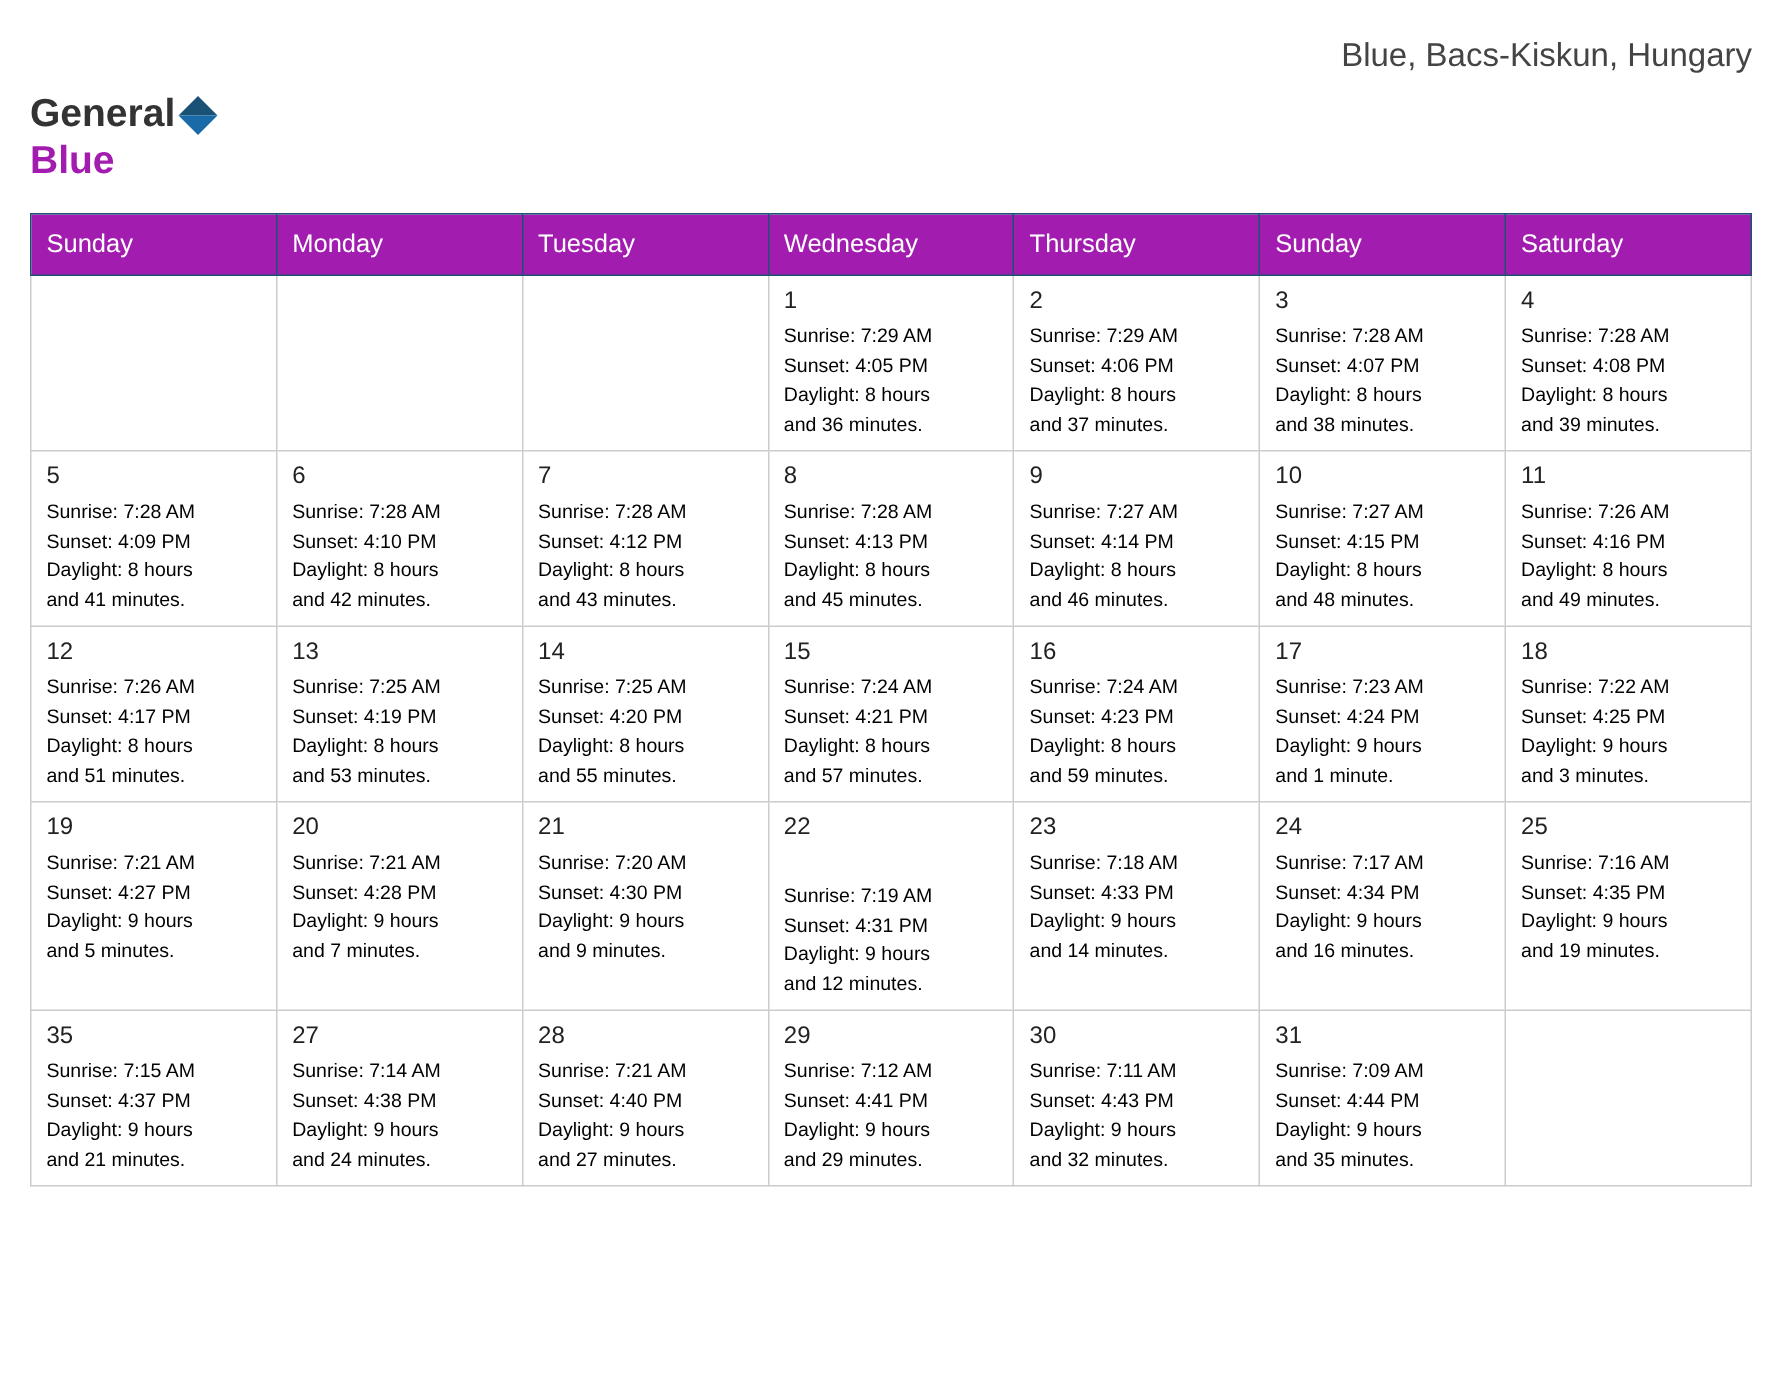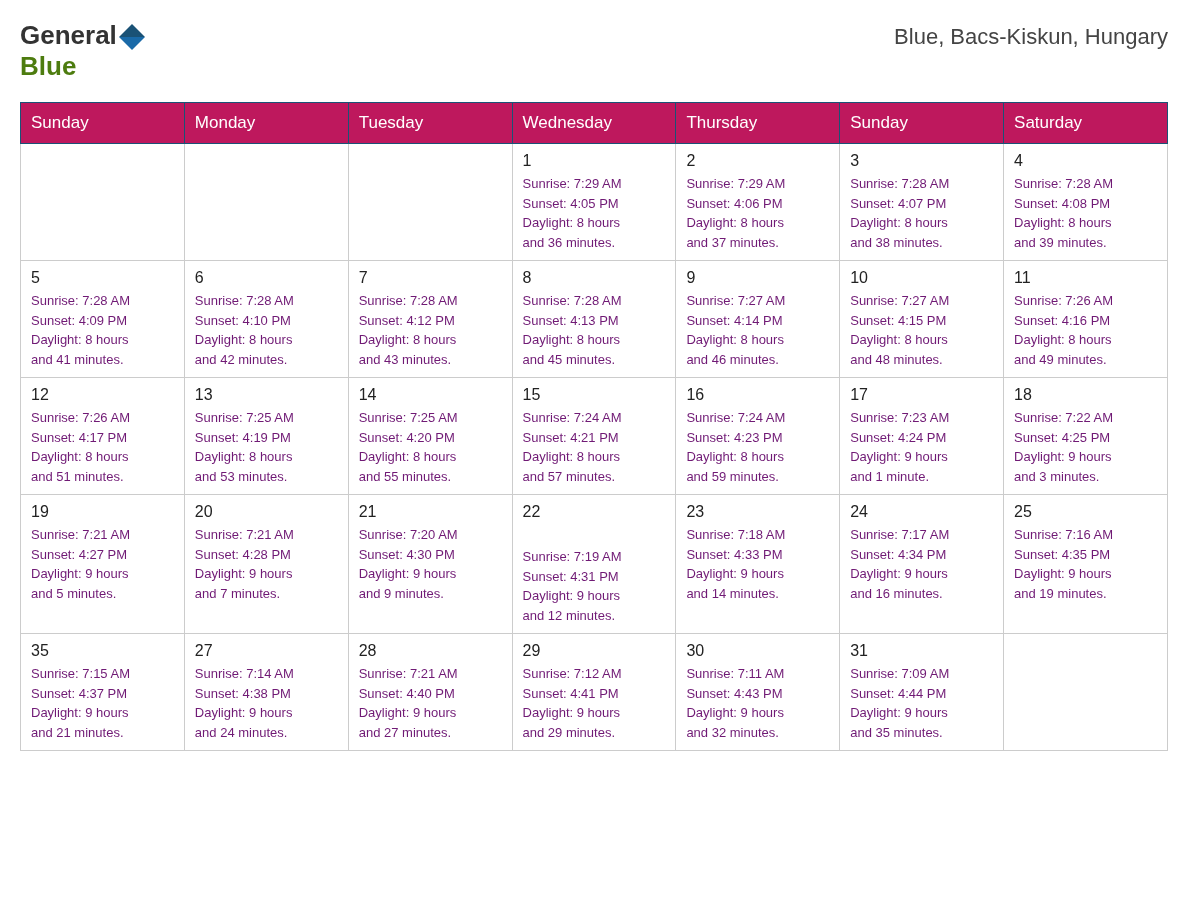--- a/index.html
+++ b/index.html
@@ -22,21 +22,21 @@
       gap: 4px;
     }
     .logo-text-general {
       font-size: 26px;
       font-weight: bold;
       color: #333;
     }
     .logo-blue {
       font-size: 26px;
       font-weight: bold;
-      color: #4d7c0f;
+      color: #a21caf;
     }
     .title-area {
       text-align: right;
     }
     .month-title {
       font-size: 52px;
       font-weight: normal;
       color: #222;
       line-height: 1.1;
     }
@@ -44,21 +44,21 @@
       font-size: 22px;
       color: #444;
       margin-top: 4px;
     }
     .calendar-table {
       width: 100%;
       border-collapse: collapse;
       border: 1px solid #aaa;
     }
     .calendar-table th {
-      background-color: #be185d;
+      background-color: #a21caf;
       color: #fff;
       font-size: 17px;
       font-weight: normal;
       padding: 10px 10px;
       text-align: left;
       border: 1px solid #1a5276;
     }
     .calendar-table td {
       vertical-align: top;
       padding: 8px 10px;
@@ -70,37 +70,37 @@
     }
     .day-number {
       font-size: 16px;
       font-weight: normal;
       color: #222;
       display: block;
       margin-bottom: 4px;
     }
     .day-info {
       font-size: 13px;
-      color: #701a75;
+      color: #000000;
       line-height: 1.5;
     }
     .empty-cell {
       background: #fff;
     }
     tr.week-row td {
       height: 110px;
     }
   </style>
 </head>
 <body>
 
 <div class="header">
   <div class="logo">
     <div style="display:flex; flex-direction: column; align-items: flex-start;">
-      <div style="display:flex; align-items:center;">
+      <div style="display:flex; align-items:center;margin-top:40px;">
         <span class="logo-text-general">General</span>
         <div style="display:flex; flex-direction:column; margin-left:2px; margin-top:2px;">
           <div style="width:0; height:0; border-left:13px solid transparent; border-right:13px solid transparent; border-bottom:13px solid #1a5276;"></div>
           <div style="width:0; height:0; border-left:13px solid transparent; border-right:13px solid transparent; border-top:13px solid #1a6aa8;"></div>
         </div>
       </div>
       <div style="display:flex; margin-left: 0px;">
         <span class="logo-blue">Blue</span>
       </div>
     </div>

